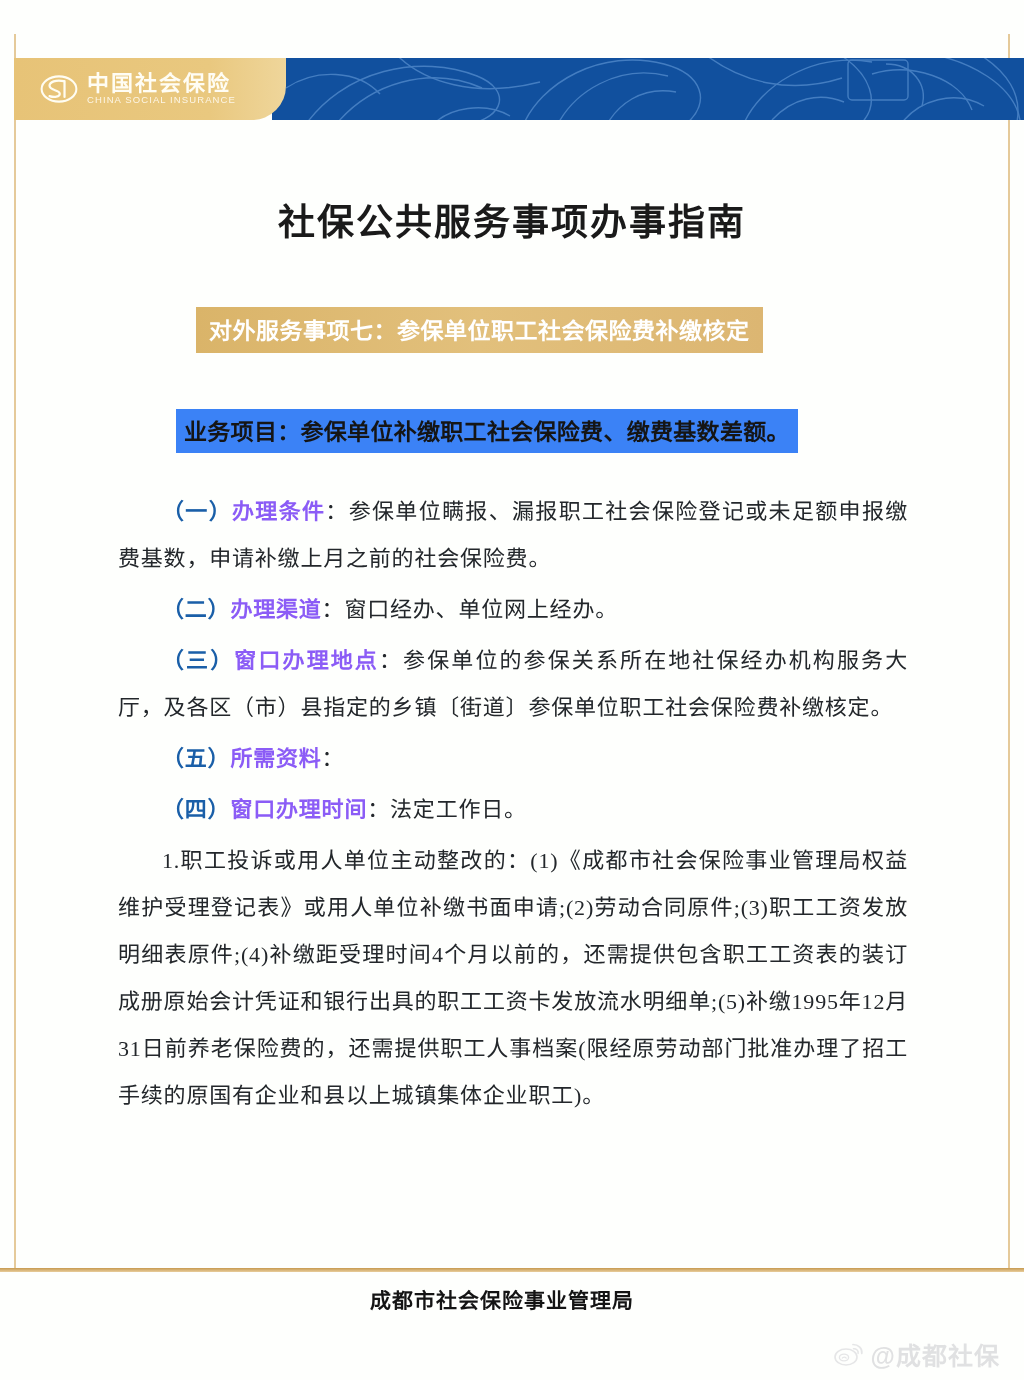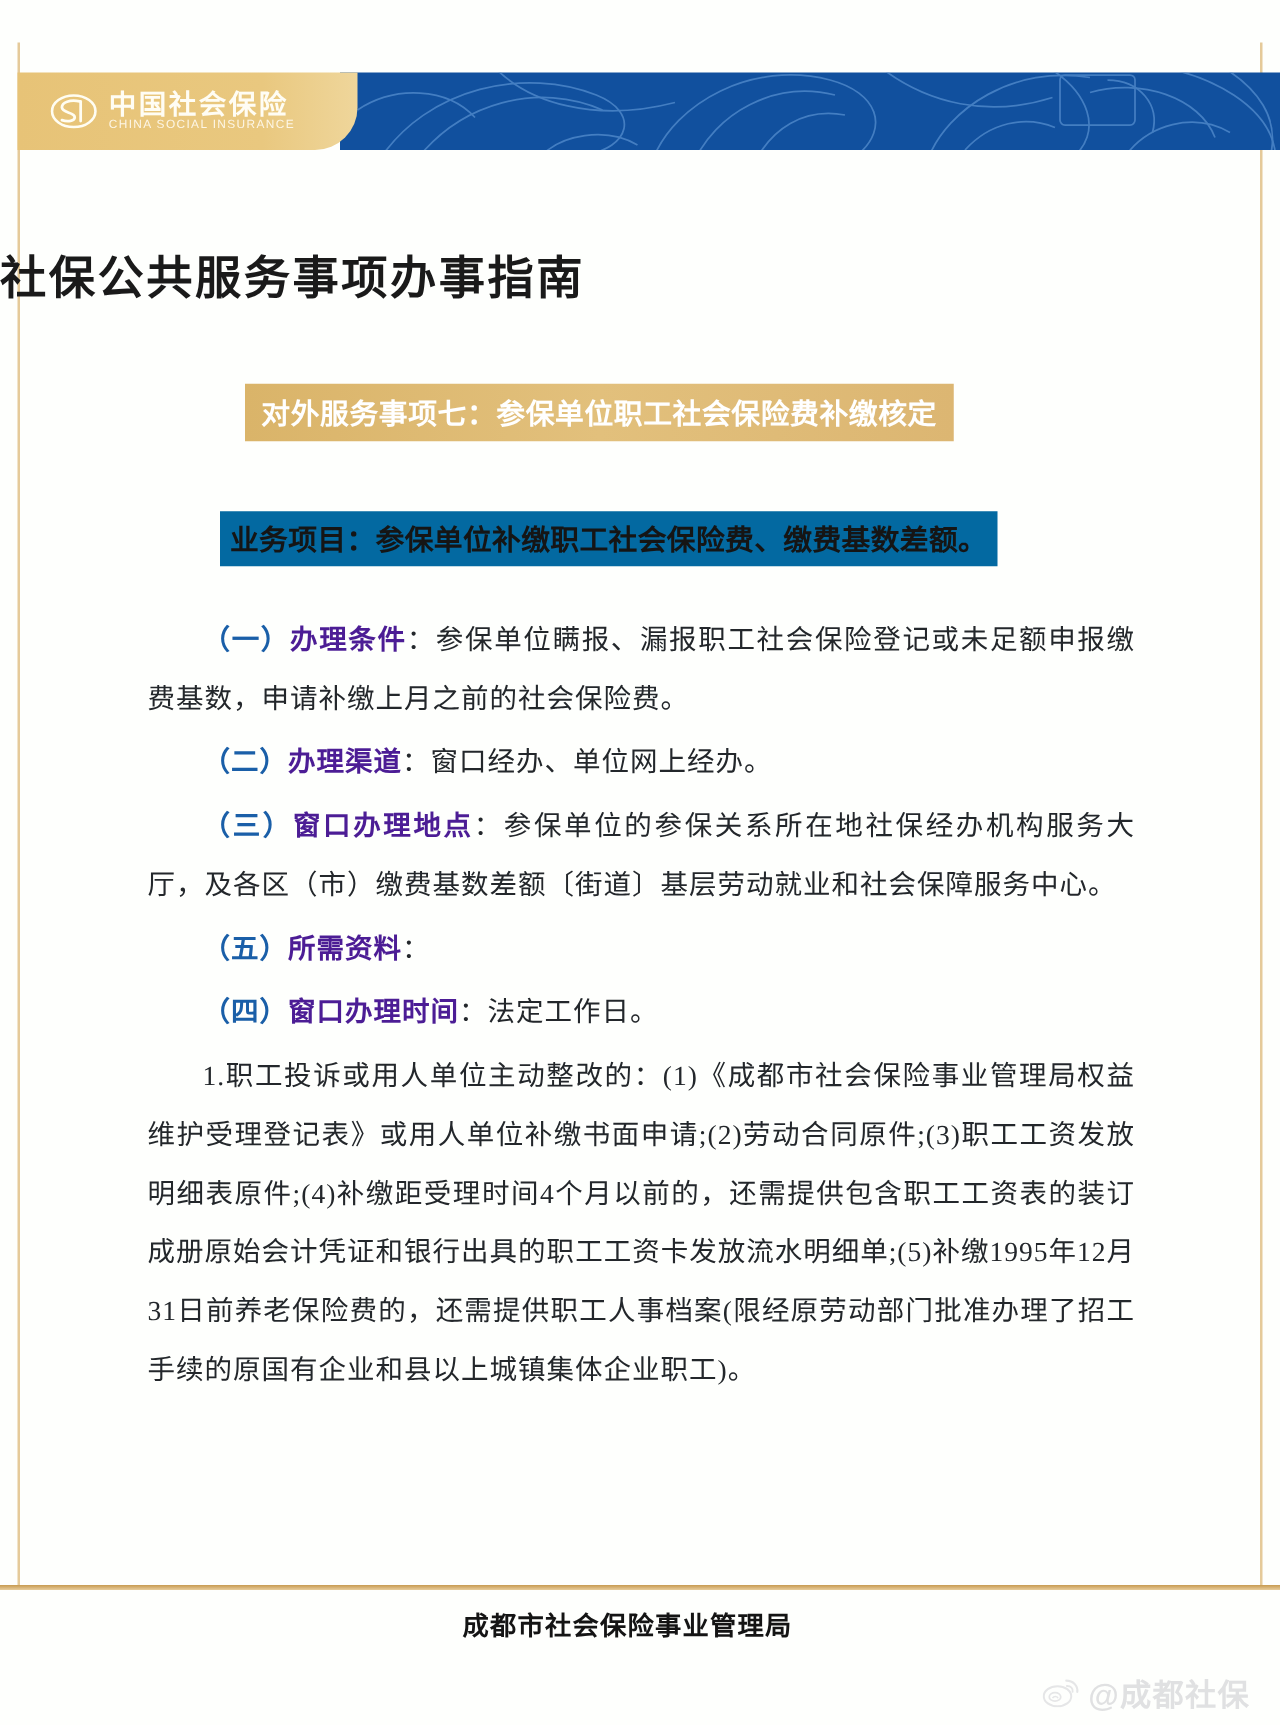--- a/index.html
+++ b/index.html
@@ -85,21 +85,21 @@
     letter-spacing: 1.1px;
     margin-top: 0;
   }
 
   
   #doc-title {
     position: absolute;
     left: 0;
     top: 192px;
     width: 1024px;
-    text-align: left;
+    text-align: center;
     font-family: "Liberation Serif", "DejaVu Serif", serif;
     font-size: 37px;
     font-weight: 700;
     color: #1a1a1a;
     letter-spacing: 2px;
   }
 
   
   #subtitle-bar {
     position: absolute;
@@ -114,21 +114,21 @@
     letter-spacing: .5px;
     white-space: nowrap;
   }
 
   
   #business-item {
     position: absolute;
     left: 176px;
     top: 409px;
     padding: 4px 8px 6px 8px;
-    background: #0369a1;
+    background: #3b82f6;
     font-family: "Liberation Serif", serif;
     font-size: 23px;
     font-weight: 700;
     color: #151515;
     white-space: nowrap;
     letter-spacing: .3px;
   }
 
   
   #body-text {
@@ -142,21 +142,21 @@
     line-height: 47px;
     letter-spacing: .8px;
   }
   #body-text p {
     margin: 0 0 4px 0;
     text-indent: 2em;
     text-align: justify;
   }
   .sec-head {
     font-weight: 700;
-    color: #4c1d95;
+    color: #8b5cf6;
   }
   .sec-num { color: #1a5fa8; font-weight: 700; }
 
   
   #footer-org {
     position: absolute;
     left: 0;
     top: 1284px;
     width: 1024px;
     text-align: center;
@@ -244,21 +244,21 @@
 
     <p>
       <span class="sec-num">（一）</span><span class="sec-head">办理条件</span><span>：</span><span>参保单位瞒报、漏报职工社会保险登记或未足额申报缴费基数，申请补缴上月之前的社会保险费。</span>
     </p>
 
     <p>
       <span class="sec-num">（二）</span><span class="sec-head">办理渠道</span><span>：</span><span>窗口经办、单位网上经办。</span>
     </p>
 
     <p>
-      <span class="sec-num">（三）</span><span class="sec-head">窗口办理地点</span><span>：</span><span>参保单位的参保关系所在地社保经办机构服务大厅，及各区（市）缴费基数差额〔街道〕基层劳动就业和社会保障服务中心。</span>
+      <span class="sec-num">（三）</span><span class="sec-head">窗口办理地点</span><span>：</span><span>参保单位的参保关系所在地社保经办机构服务大厅，及各区（市）县指定的乡镇〔街道〕参保单位职工社会保险费补缴核定。</span>
     </p>
 
     <p>
       <span class="sec-num">（五）</span><span class="sec-head">所需资料</span><span>：</span>
     </p>
 
     <p>
       <span class="sec-num">（四）</span><span class="sec-head">窗口办理时间</span><span>：</span><span>法定工作日。</span>
     </p>
 

